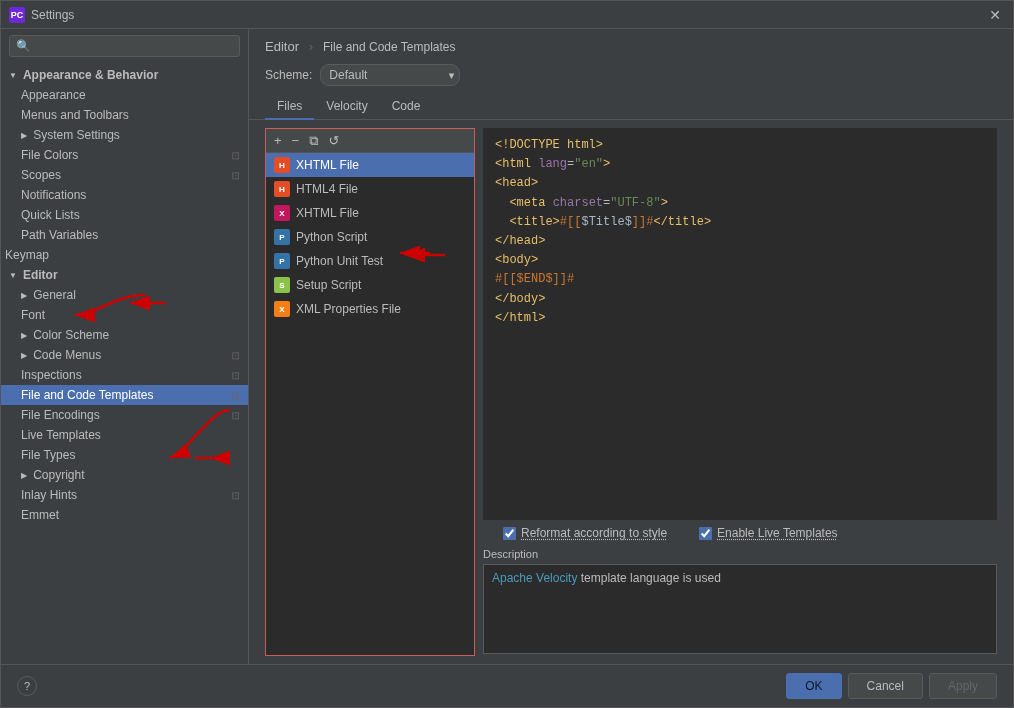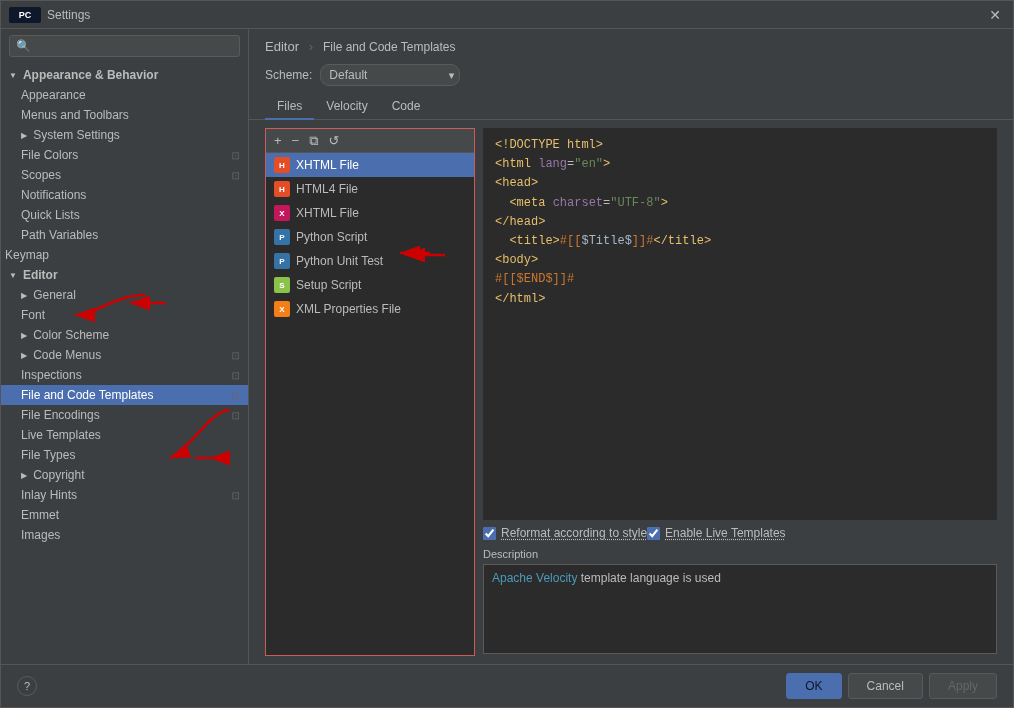--- a/index.html
+++ b/index.html
@@ -29,23 +29,23 @@
       border-bottom: 1px solid #555;
       height: 28px;
       flex-shrink: 0;
     }
     .titlebar-left {
       display: flex;
       align-items: center;
       gap: 6px;
     }
     .titlebar-icon {
-      width: 32px;
+      width: 16px;
       height: 16px;
-      background: #0f172a;
+      background: #6d28d9;
       border-radius: 2px;
       display: flex;
       align-items: center;
       justify-content: center;
       font-size: 9px;
       color: white;
       font-weight: bold;
     }
     .titlebar-title {
       color: #bbbbbb;
@@ -285,23 +285,24 @@
     
     .right-panel {
       flex: 1;
       display: flex;
       flex-direction: column;
       overflow: hidden;
     }
     .options-row {
       display: flex;
       align-items: center;
-      gap: 0;
+      gap: 32px;
       padding: 6px 0 4px;
       flex-shrink: 0;
+      margin-left: 20px;
     }
     .checkbox-item {
       display: flex;
       align-items: center;
       gap: 5px;
       cursor: pointer;
     }
     .checkbox-item input[type=checkbox] {
       accent-color: #4b6eaf;
       cursor: pointer;
@@ -481,23 +482,20 @@
         <div class="nav-item indent1">
           <span class="arrow">▶</span>
           <span>Copyright</span>
         </div>
         <div class="nav-item indent1">
           <span>Inlay Hints</span>
           <span class="nav-icon-copy">⊡</span>
         </div>
         <div class="nav-item indent1">
           <span>Emmet</span>
-        </div>
-        <div class="nav-item indent1">
-          <span>Images</span>
         </div>
       </div>
     </div>
 
     <div class="main-panel">
       <div class="main-header">
         <span class="breadcrumb">Editor</span>
         <span class="breadcrumb-sep">›</span>
         <span class="breadcrumb-current">File and Code Templates</span>
       </div>
@@ -558,24 +556,25 @@
             </div>
           </div>
         </div>
 
         <div class="right-panel">
           <div class="code-panel">
             <div class="code-line"><span class="c-tag">&lt;!DOCTYPE html&gt;</span></div>
             <div class="code-line"><span class="c-tag">&lt;html</span> <span class="c-attr">lang</span>=<span class="c-string">"en"</span><span class="c-tag">&gt;</span></div>
             <div class="code-line"><span class="c-tag">&lt;head&gt;</span></div>
             <div class="code-line">  <span class="c-tag">&lt;meta</span> <span class="c-attr">charset</span>=<span class="c-string">"UTF-8"</span><span class="c-tag">&gt;</span></div>
+            <div class="code-line">  <span class="c-tag">&lt;title&gt;</span><span class="c-var">#[[</span><span class="c-text">$Title$</span><span class="c-var">]]#</span><span class="c-tag">&lt;/title&gt;</span></div>
             <div class="code-line"><span class="c-tag">&lt;/head&gt;</span></div>
-            <div class="code-line">  <span class="c-tag">&lt;title&gt;</span><span class="c-var">#[[</span><span class="c-text">$Title$</span><span class="c-var">]]#</span><span class="c-tag">&lt;/title&gt;</span></div>
             <div class="code-line"><span class="c-tag">&lt;body&gt;</span></div>
             <div class="code-line"><span class="c-var">#[[$END$]]#</span></div>
+            <div class="code-line"><span class="c-tag">&lt;/body&gt;</span></div>
             <div class="code-line"><span class="c-tag">&lt;/html&gt;</span></div>
           </div>
 
           <div class="options-row">
             <label class="checkbox-item">
               <input type="checkbox" checked="" style="">
               <span class="checkbox-label">Reformat according to style</span>
             </label>
             <label class="checkbox-item">
               <input type="checkbox" checked="" style="">

